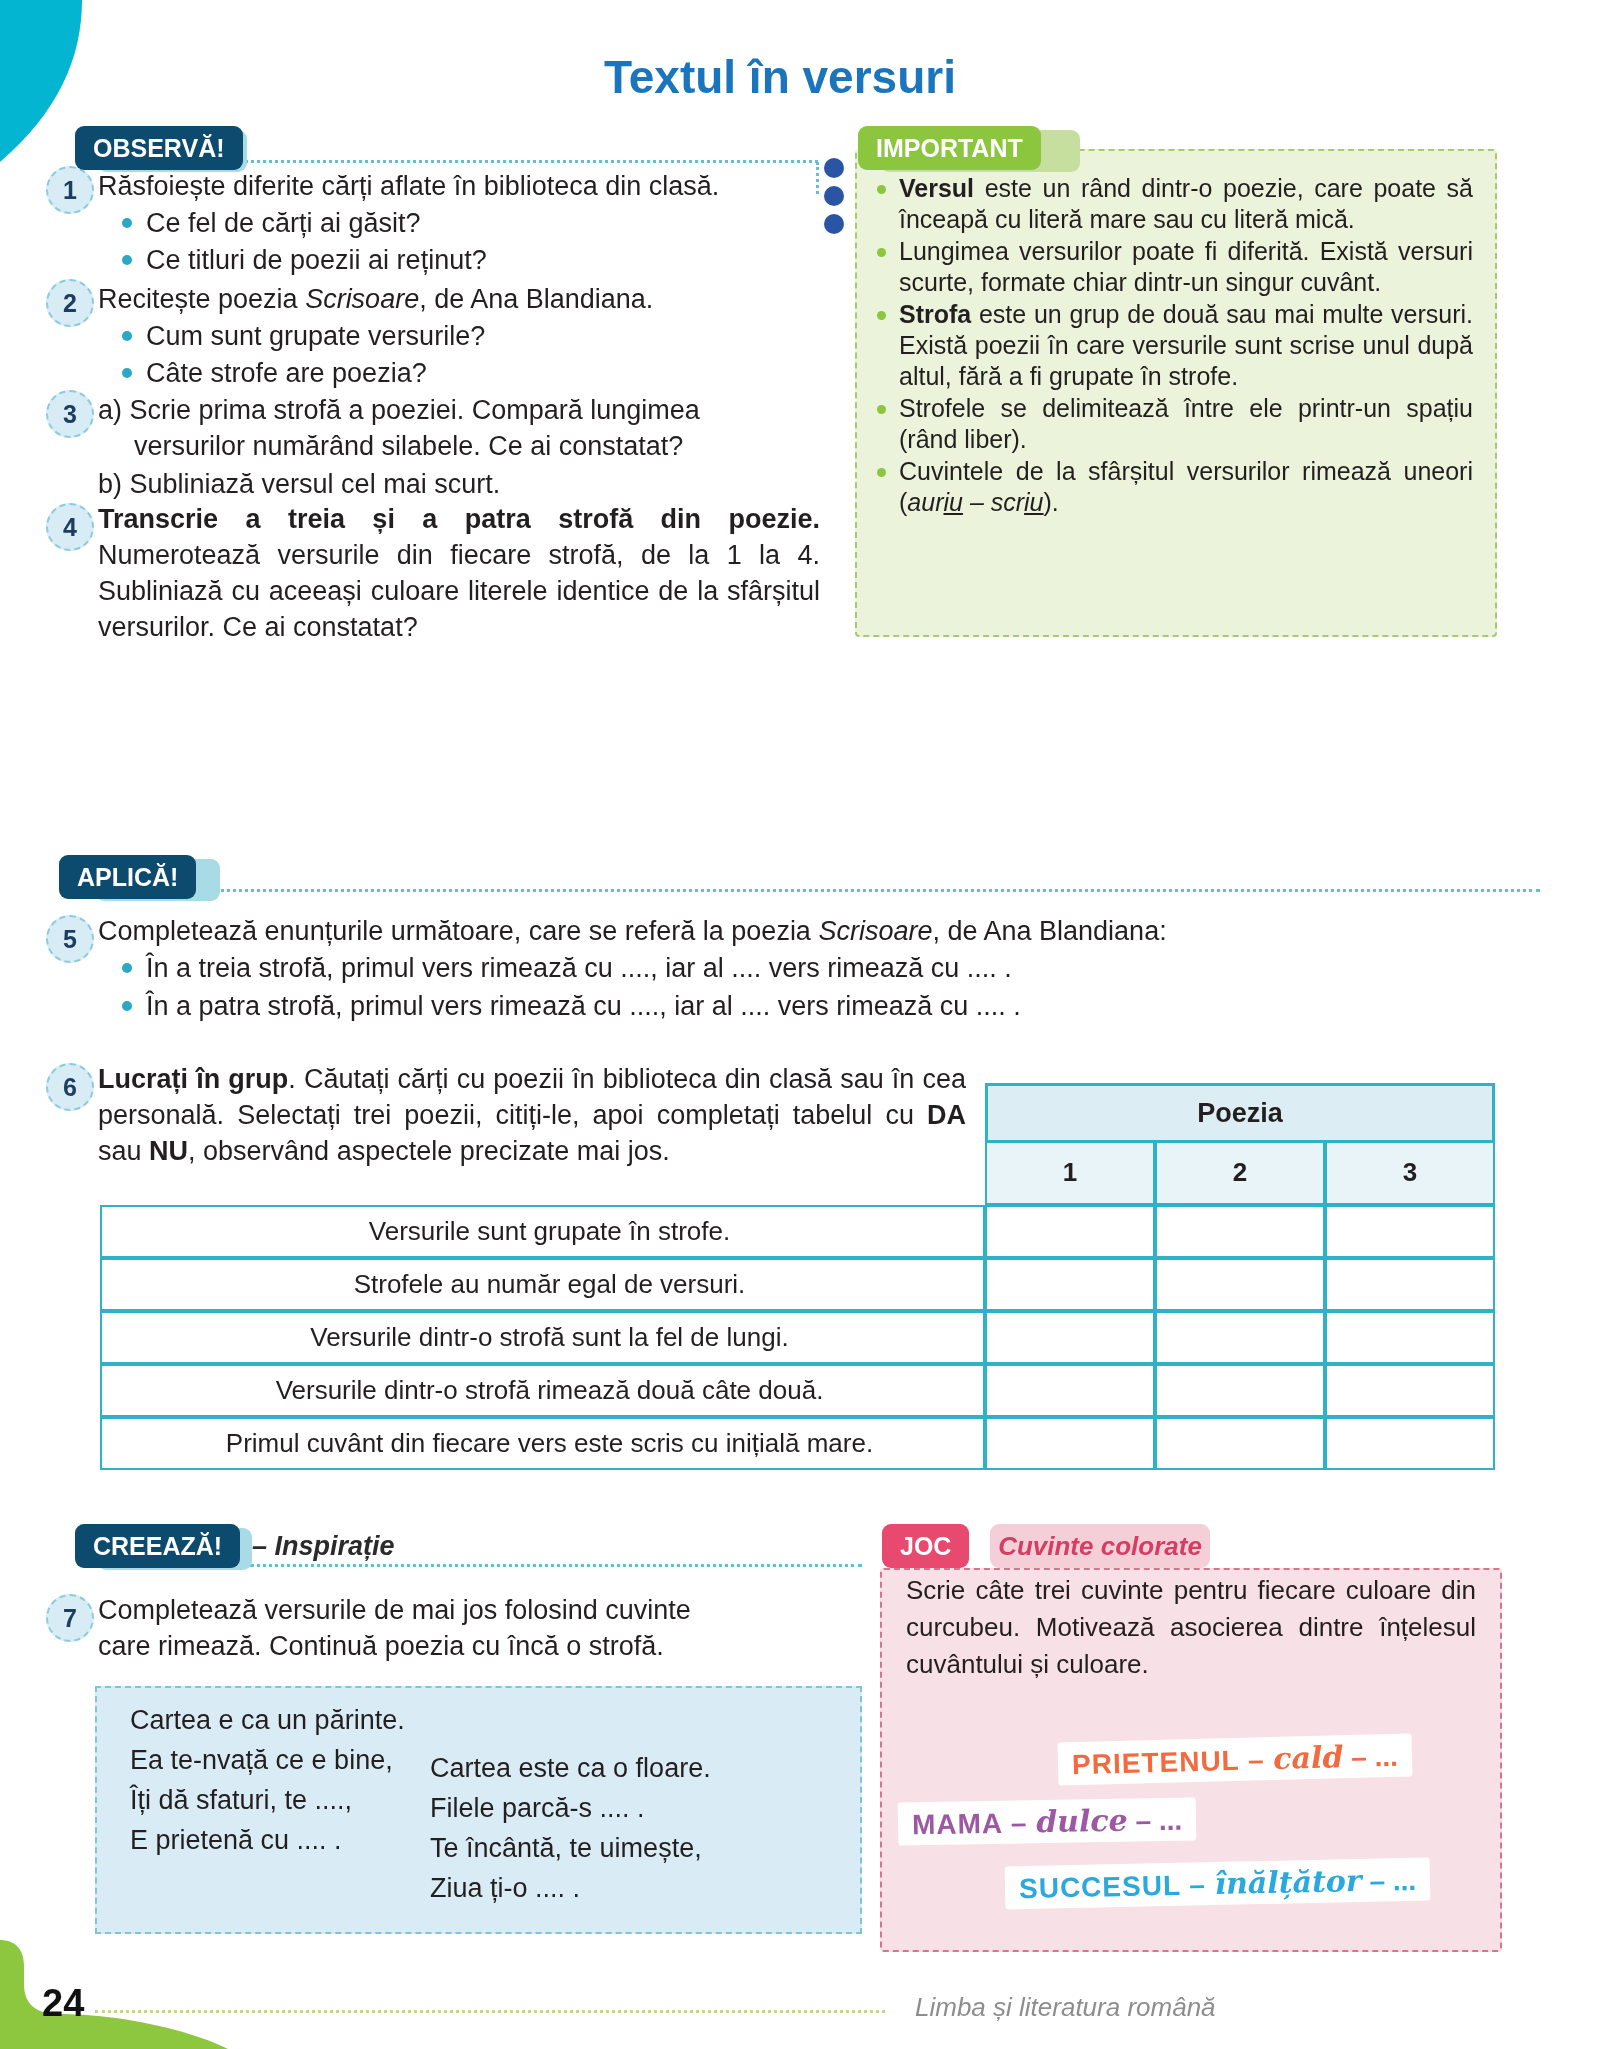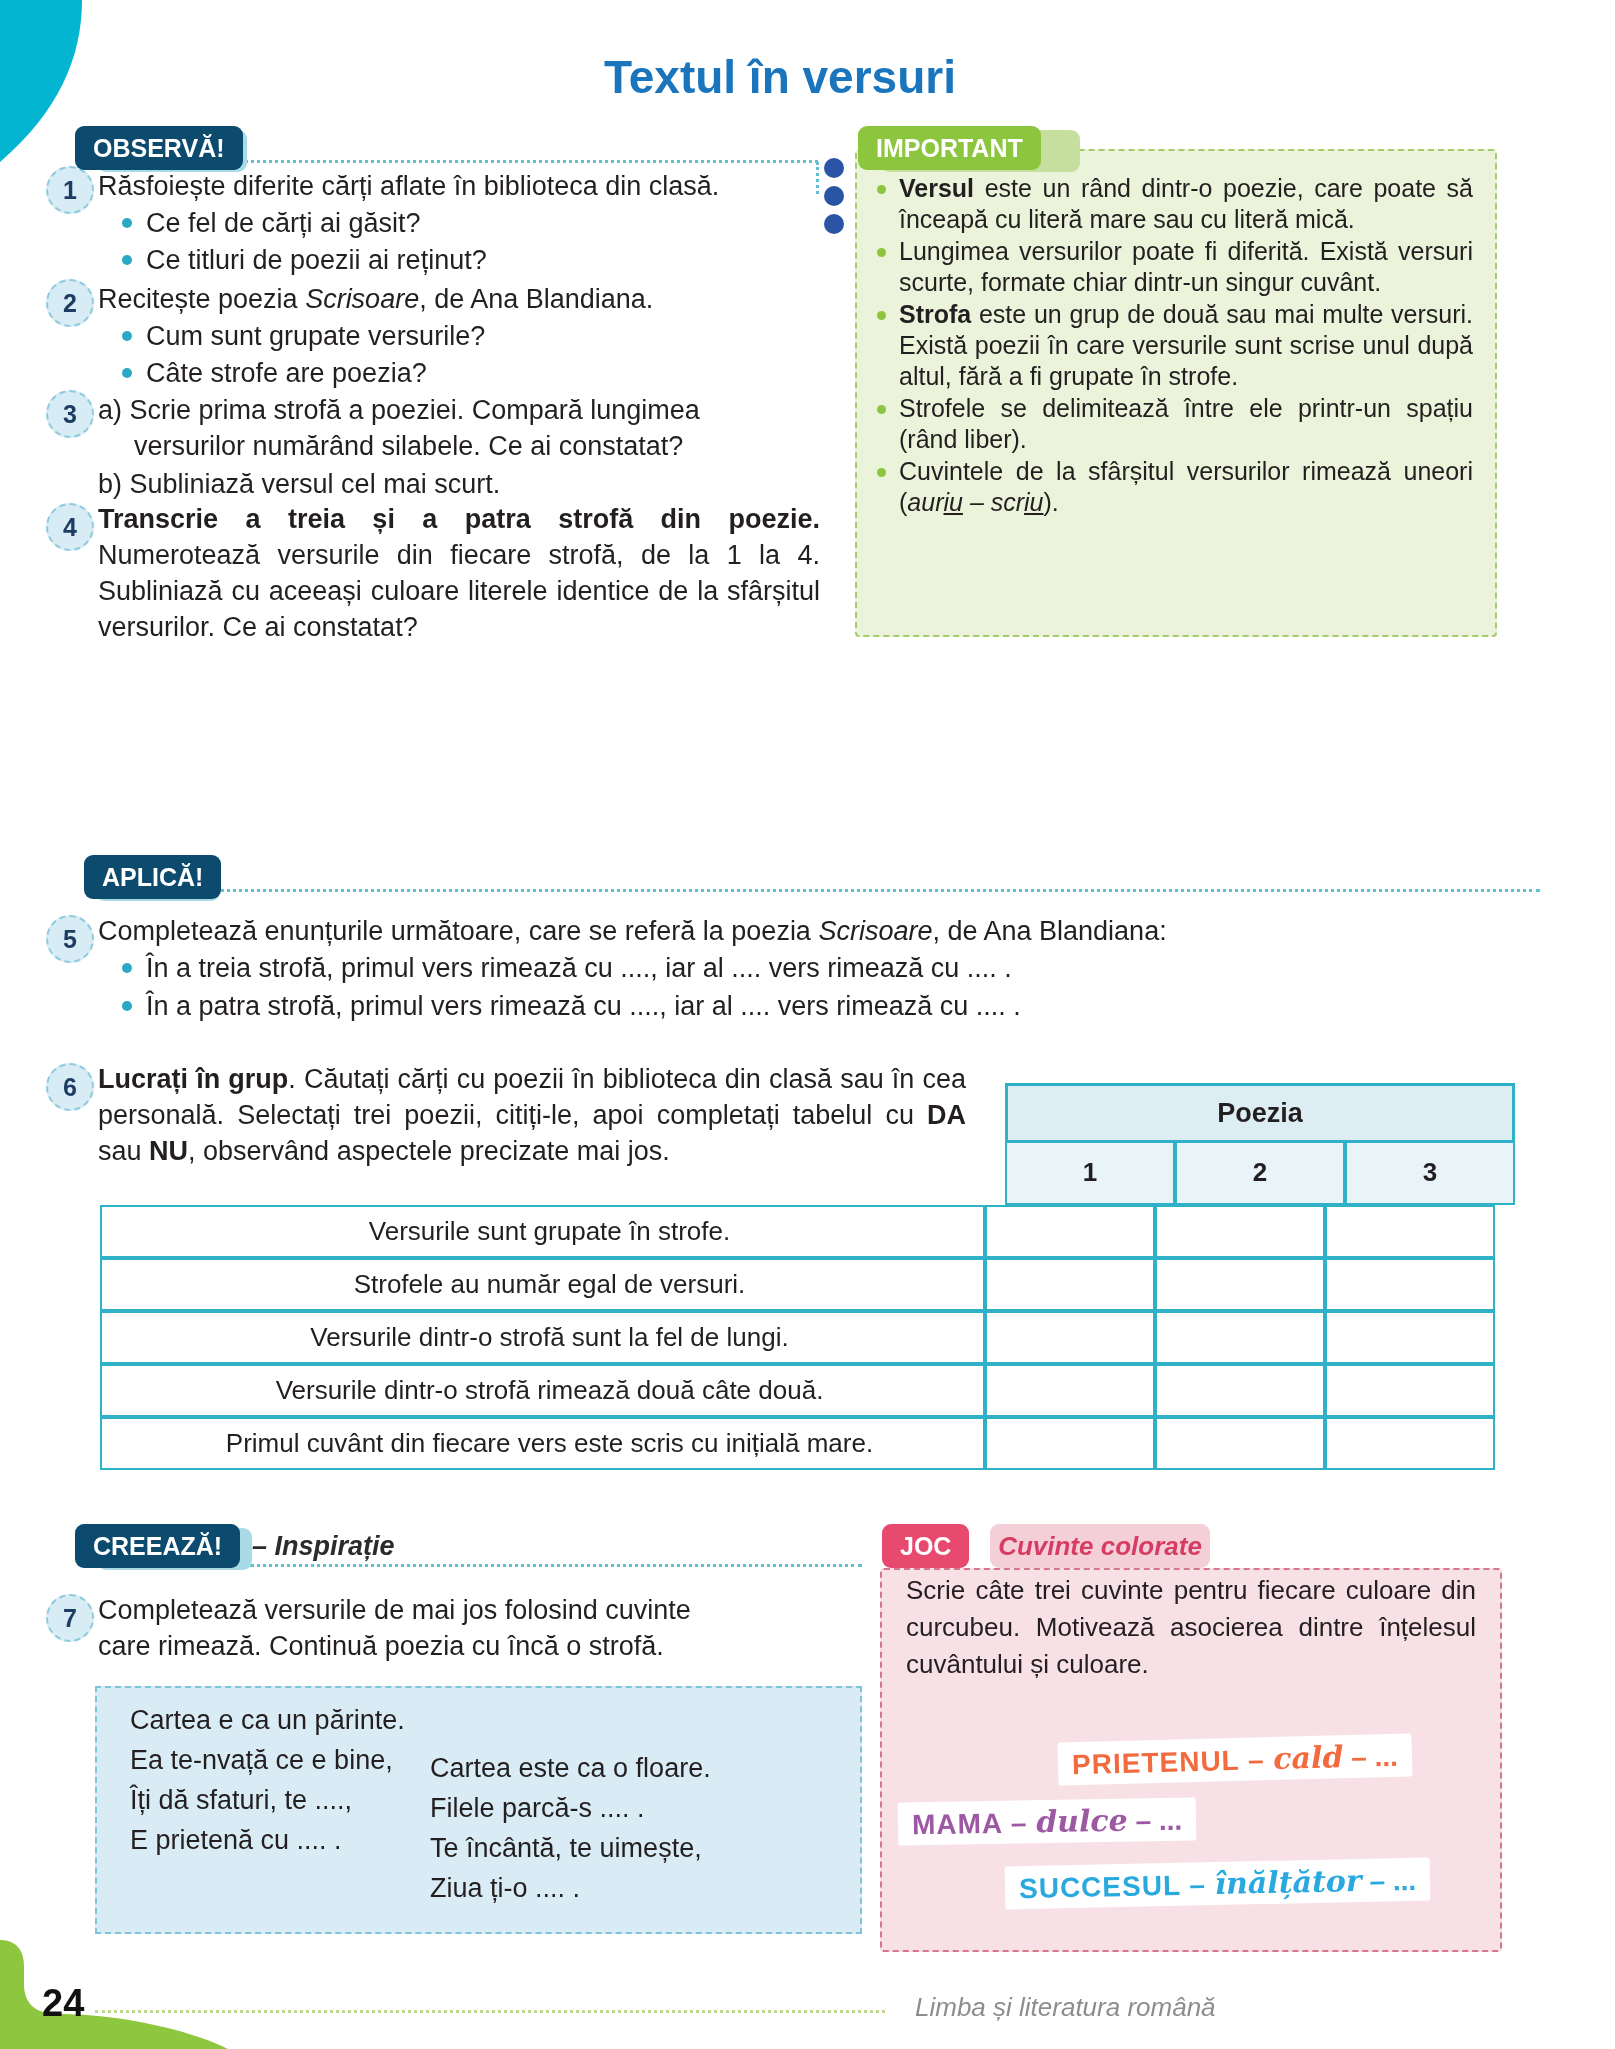--- a/index.html
+++ b/index.html
@@ -46,21 +46,21 @@
   .qdot{flex:0 0 auto;width:10px;height:10px;border-radius:50%;background:#2aa8c4;margin-top:13px;}
   .qtxt{font-size:27px;line-height:36px;}
   
   .impbody{position:absolute;left:855px;top:149px;width:642px;height:488px;box-sizing:border-box;
            background:#ebf3da;border:2px dashed #a5cb6d;border-radius:4px;
            padding:22px 22px 14px 20px;z-index:1;}
   .imp-item{display:flex;gap:13px;margin-bottom:1px;}
   .gdot{flex:0 0 auto;width:9px;height:9px;border-radius:50%;background:#8cc63e;margin-top:12px;}
   .imp-txt{font-size:25px;line-height:31px;text-align:justify;}
   
-  .tbl-head{position:absolute;left:985px;top:1083px;width:510px;z-index:2;margin-left:20px;}
+  .tbl-head{position:absolute;left:985px;top:1083px;width:510px;z-index:2;}
   .tbl-poezia{box-sizing:border-box;border:3px solid #2fb1c8;background:#dcedf3;height:60px;
               line-height:54px;text-align:center;font-weight:bold;font-size:27px;}
   .tbl-cols{display:grid;grid-template-columns:1fr 1fr 1fr;}
   .tbl-col{box-sizing:border-box;border:2px solid #2fb1c8;border-top:none;background:#e9f4f8;
            height:62px;line-height:58px;text-align:center;font-weight:bold;font-size:26px;}
   .tbl-rows{position:absolute;left:100px;top:1205px;width:1395px;z-index:2;text-align:center;}
   .tbl-row{display:grid;grid-template-columns:885px 170px 170px 170px;}
   .tbl-cell{box-sizing:border-box;border:2px solid #2fb1c8;height:53px;background:#fff;}
   .tbl-stmt{line-height:49px;padding-left:14px;font-size:26px;}
   
@@ -159,21 +159,21 @@
     </div>
     <div class="imp-item">
       <span class="gdot"></span>
       <span class="imp-txt"><span>Cuvintele de la sfârșitul versurilor rimează uneori (</span><span class="i">aur</span><span class="iu">iu</span><span class="i"> – </span><span class="i">scr</span><span class="iu">iu</span><span>).</span></span>
     </div>
   </div>
   <div class="tag-sh sh-green" style="left:880px;top:130px;width:200px"></div>
   <div class="tag tag-green" style="left:858px;top:126px">IMPORTANT</div>
 
   <div class="tag-sh sh-teal" style="left:95px;top:859px;width:125px"></div>
-  <div class="tag tag-teal" style="left:84px;top:855px">APLICĂ!</div>
+  <div class="tag tag-teal" style="left:59px;top:855px">APLICĂ!</div>
   <div class="dotline" style="left:208px;top:889px;width:1332px"></div>
 
   <div class="badge" style="left:46px;top:915px">5</div>
   <div class="ext" style="left:98px;top:913px;width:1280px">
     <span>Completează enunțurile următoare, care se referă la poezia </span><span class="i">Scrisoare</span><span>, de Ana Blandiana:</span>
   </div>
   <div class="qrow" style="left:122px;top:950px;width:1150px">
     <span class="qdot"></span>
     <span class="qtxt">În a treia strofă, primul vers rimează cu ...., iar al .... vers rimează cu .... .</span>
   </div>

